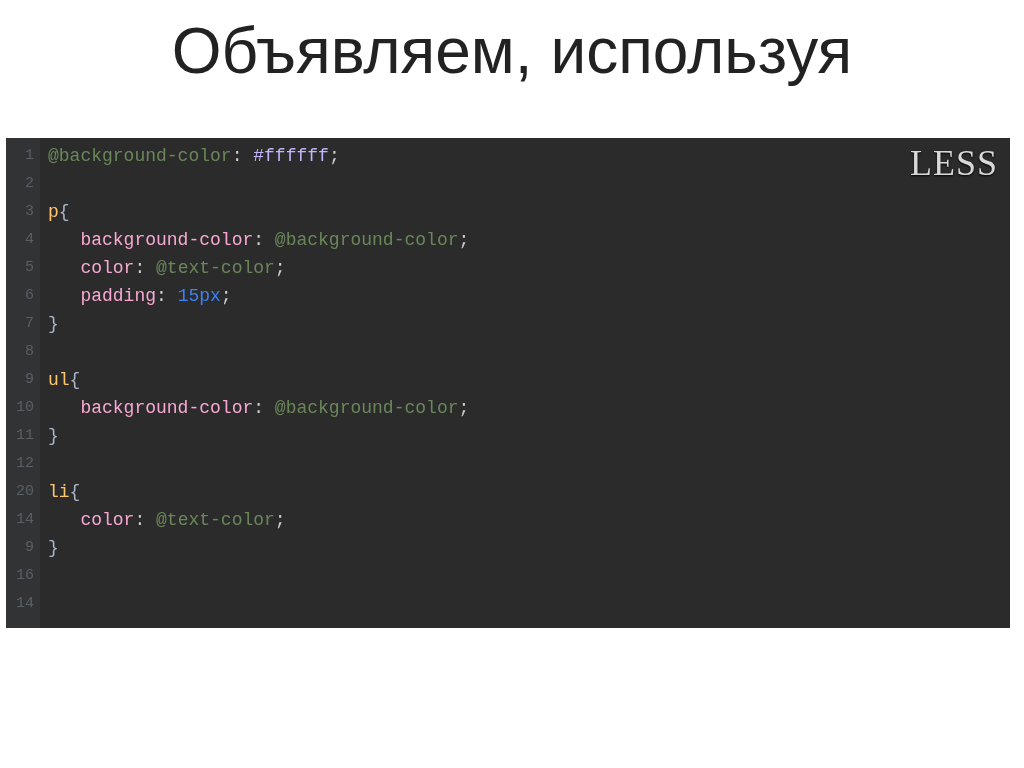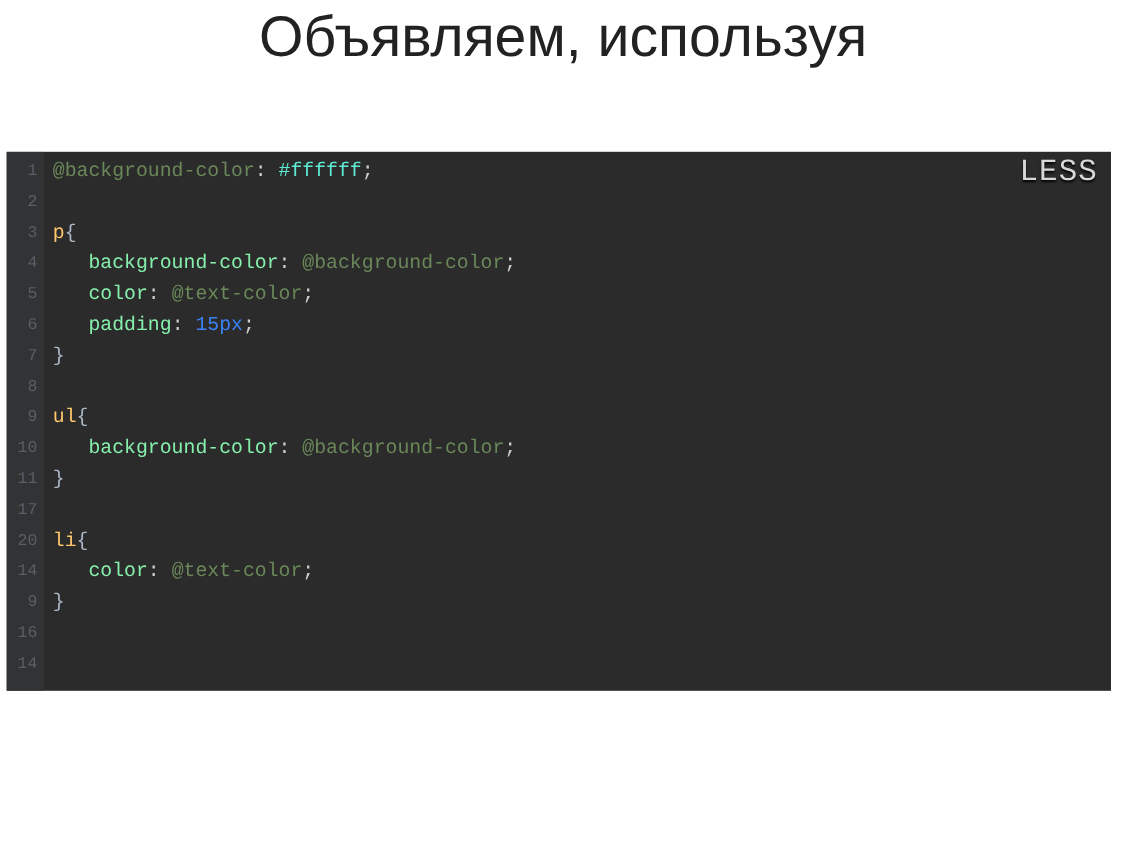--- a/index.html
+++ b/index.html
@@ -12,24 +12,24 @@
     overflow: hidden;
   }
   .slide {
     width: 1024px;
     height: 768px;
     position: relative;
     background: #ffffff;
   }
   .title {
     text-align: center;
-    font-size: 52px;
+    font-size: 64px;
     color: #222;
     font-weight: 400;
-    padding-top: 6px;
+    padding-top: 16px;
     line-height: 1.1;
   }
   .code-area {
     position: absolute;
     left: 6px;
     top: 138px;
     width: 1004px;
     height: 490px;
     background: #2b2b2b;
     overflow: hidden;
@@ -60,33 +60,33 @@
     top: 4px;
     color: #a9b7c6;
   }
   .code-line {
     height: 28px;
     line-height: 28px;
     white-space: pre;
   }
   .tok-varname  { color: #6a8759; }   
   .tok-varuse   { color: #6a8759; }
-  .tok-hex      { color: #5eead4; }
+  .tok-hex      { color: #c4b5fd; }
   .tok-selector { color: #ffc66d; }
-  .tok-prop     { color: #86efac; }
+  .tok-prop     { color: #f9a8d4; }
   .tok-num      { color: #3b82f6; }
   .tok-punct    { color: #cccccc; }
   .tok-brace    { color: #a9b7c6; }
   .lang-badge {
     position: absolute;
     top: 4px;
     right: 12px;
     color: #d8d8d8;
-    font-family: Liberation Mono, monospace;
-    font-size: 28px;
+    font-family: Liberation Serif, serif;
+    font-size: 36px;
     letter-spacing: 1px;
     text-shadow: 0 1px 2px #000;
   }
 </style>
 </head>
 <body>
 
 <div class="slide">
 
   <div class="title">
@@ -102,21 +102,21 @@
       <div class="gutter-line">2</div>
       <div class="gutter-line">3</div>
       <div class="gutter-line">4</div>
       <div class="gutter-line">5</div>
       <div class="gutter-line">6</div>
       <div class="gutter-line">7</div>
       <div class="gutter-line">8</div>
       <div class="gutter-line">9</div>
       <div class="gutter-line">10</div>
       <div class="gutter-line">11</div>
-      <div class="gutter-line">17</div>
+      <div class="gutter-line">12</div>
       <div class="gutter-line">20</div>
       <div class="gutter-line">14</div>
       <div class="gutter-line">9</div>
       <div class="gutter-line">16</div>
       <div class="gutter-line">14</div>
     </div>
 
     <div class="code">
 
       <div class="code-line"><span class="tok-varname">@background-color</span><span class="tok-punct">:</span><span class="tok-hex"> #ffffff</span><span class="tok-punct">;</span></div>

